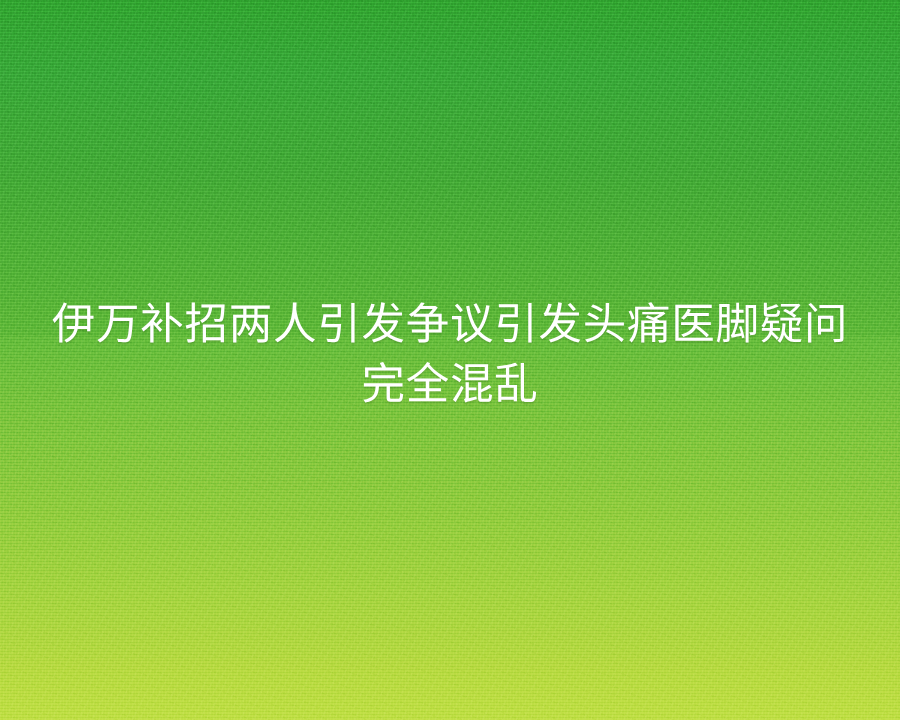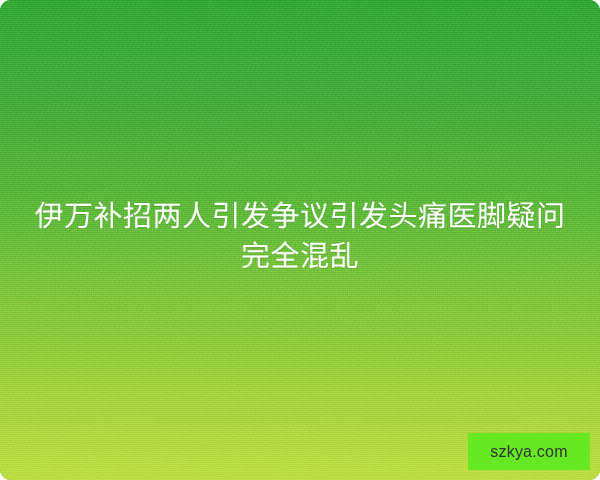--- a/index.html
+++ b/index.html
@@ -13,21 +13,20 @@
     font-family: "Liberation Sans", "DejaVu Sans", sans-serif;
   }
 
   
   .canvas {
     position: relative;
     width: 600px;
     height: 480px;
     overflow: hidden;
     background: #3aab3a;
-    border-radius: 11px;
   }
 
   
   .bg-gradient {
     position: absolute;
     inset: 0;
     background: linear-gradient(
       to bottom,
       #33a832 0%,
       #3aab3a 10%,
@@ -149,17 +148,14 @@
 <div class="canvas">
 
   <div class="bg-gradient"></div>
   <div class="bg-noise"></div>
   <div class="bg-noise-2"></div>
 
   <div class="headline-wrap">
     <h1 class="headline">伊万补招两人引发争议引发头痛医脚疑问完全混乱</h1>
   </div>
 
-  <div class="watermark">
-    <span class="watermark-text">szkya.com</span>
-  </div>
 
 </div>
 
 </body></html>

